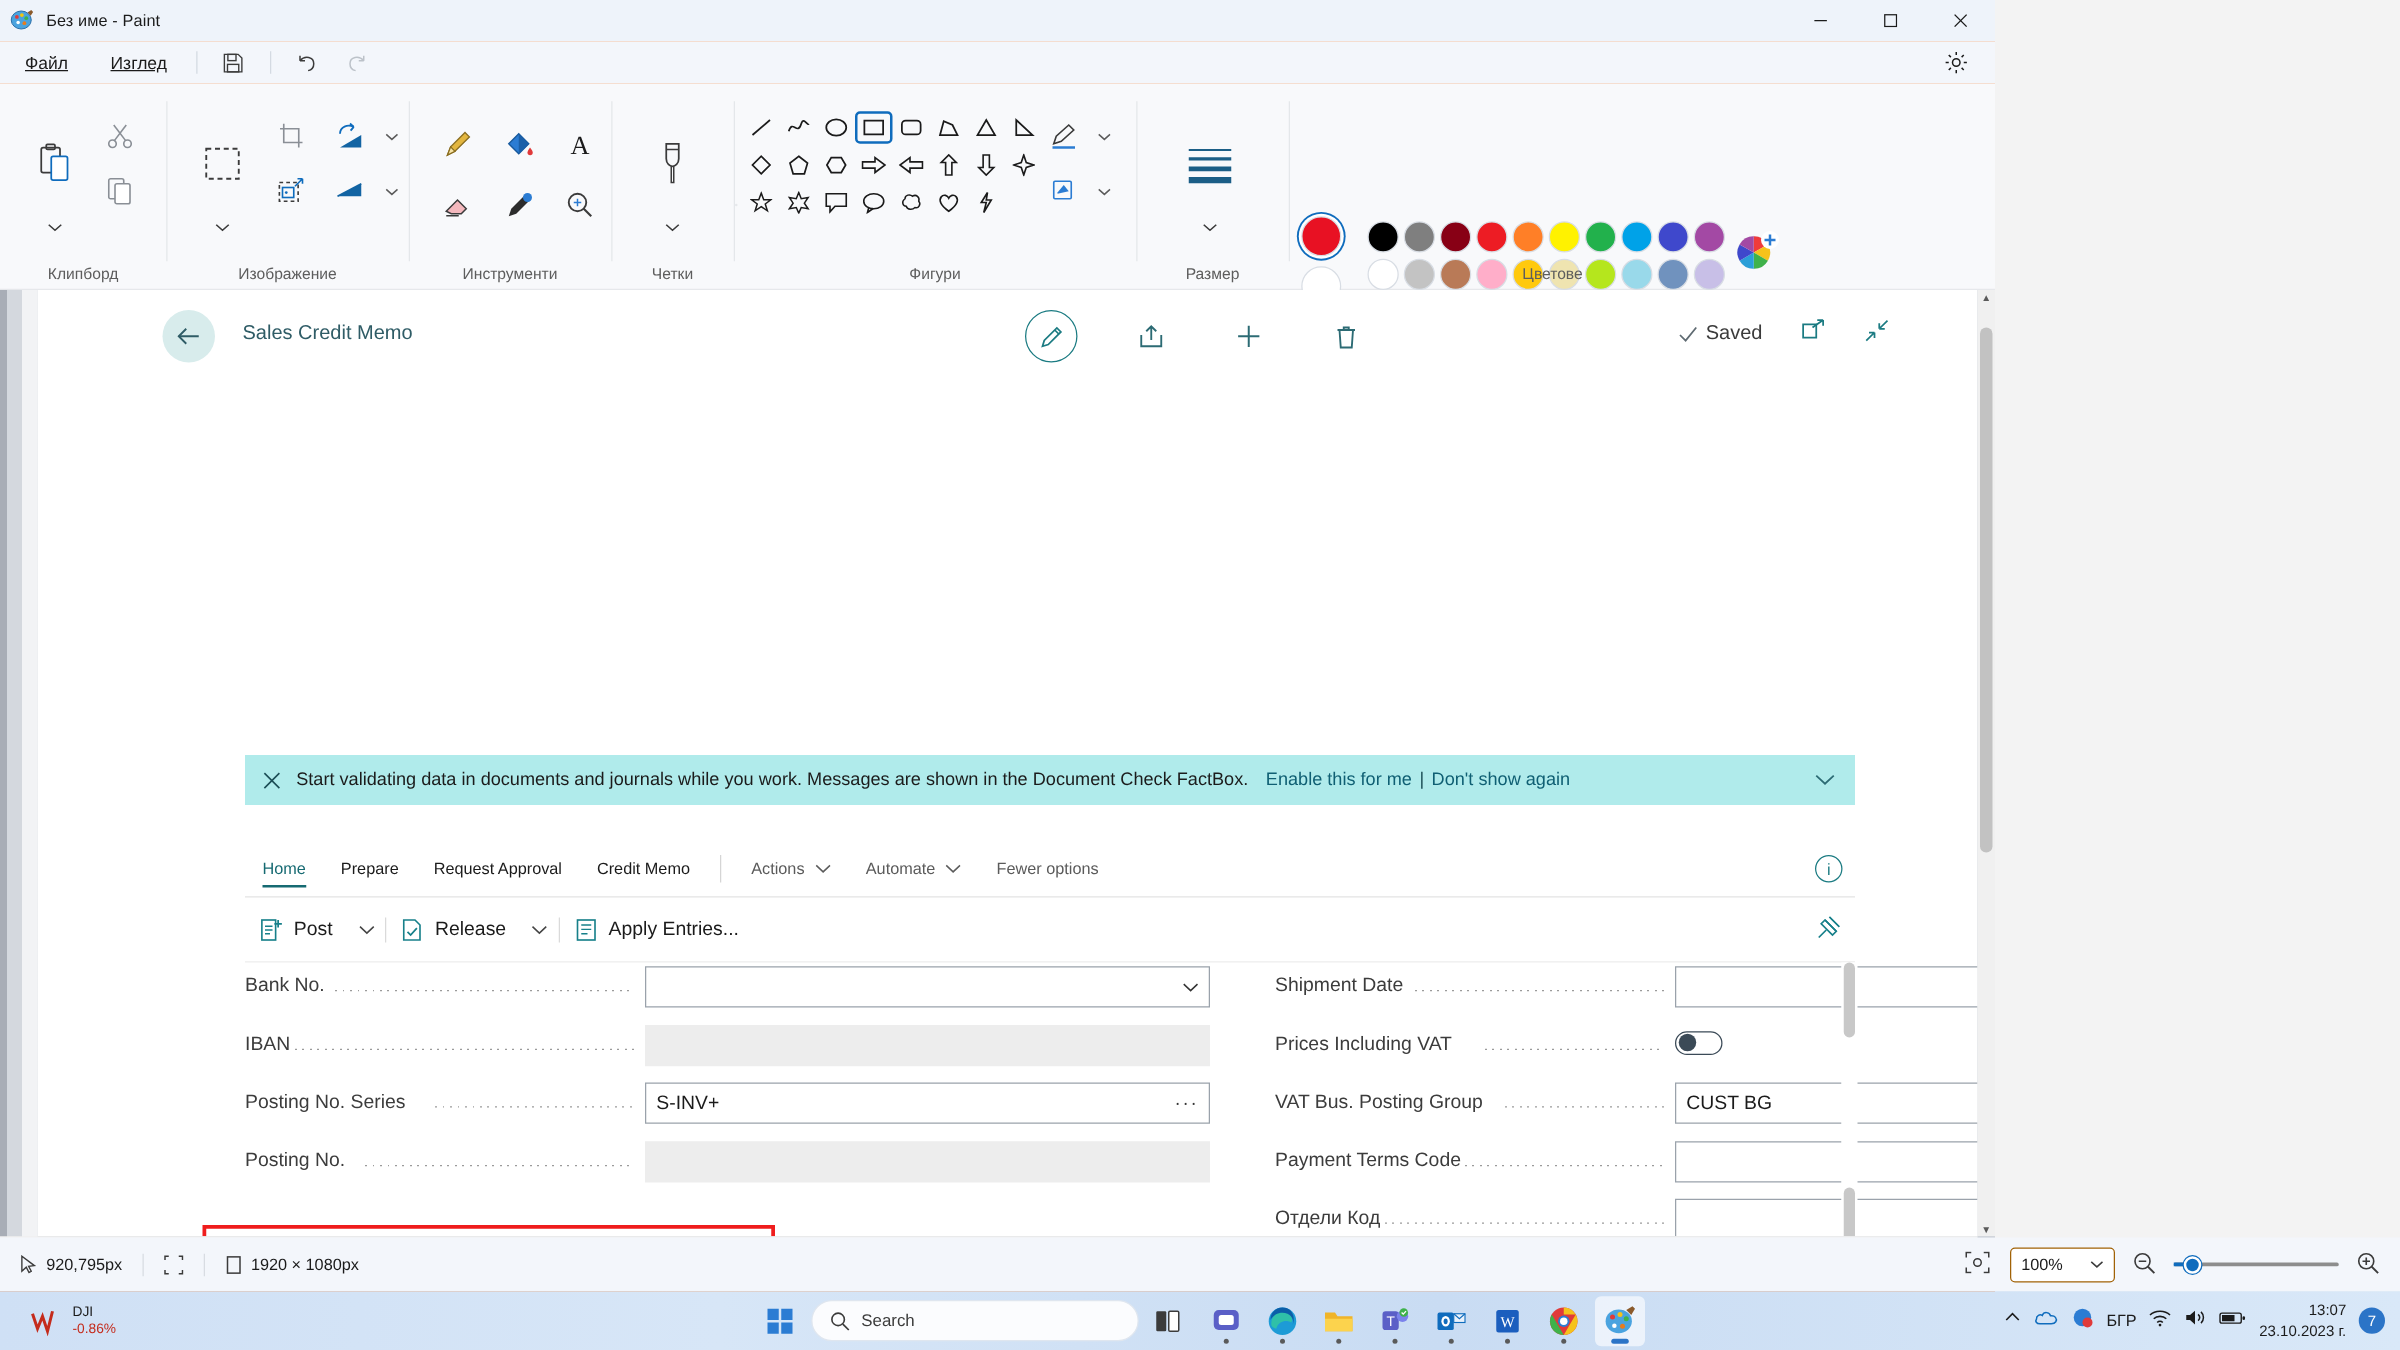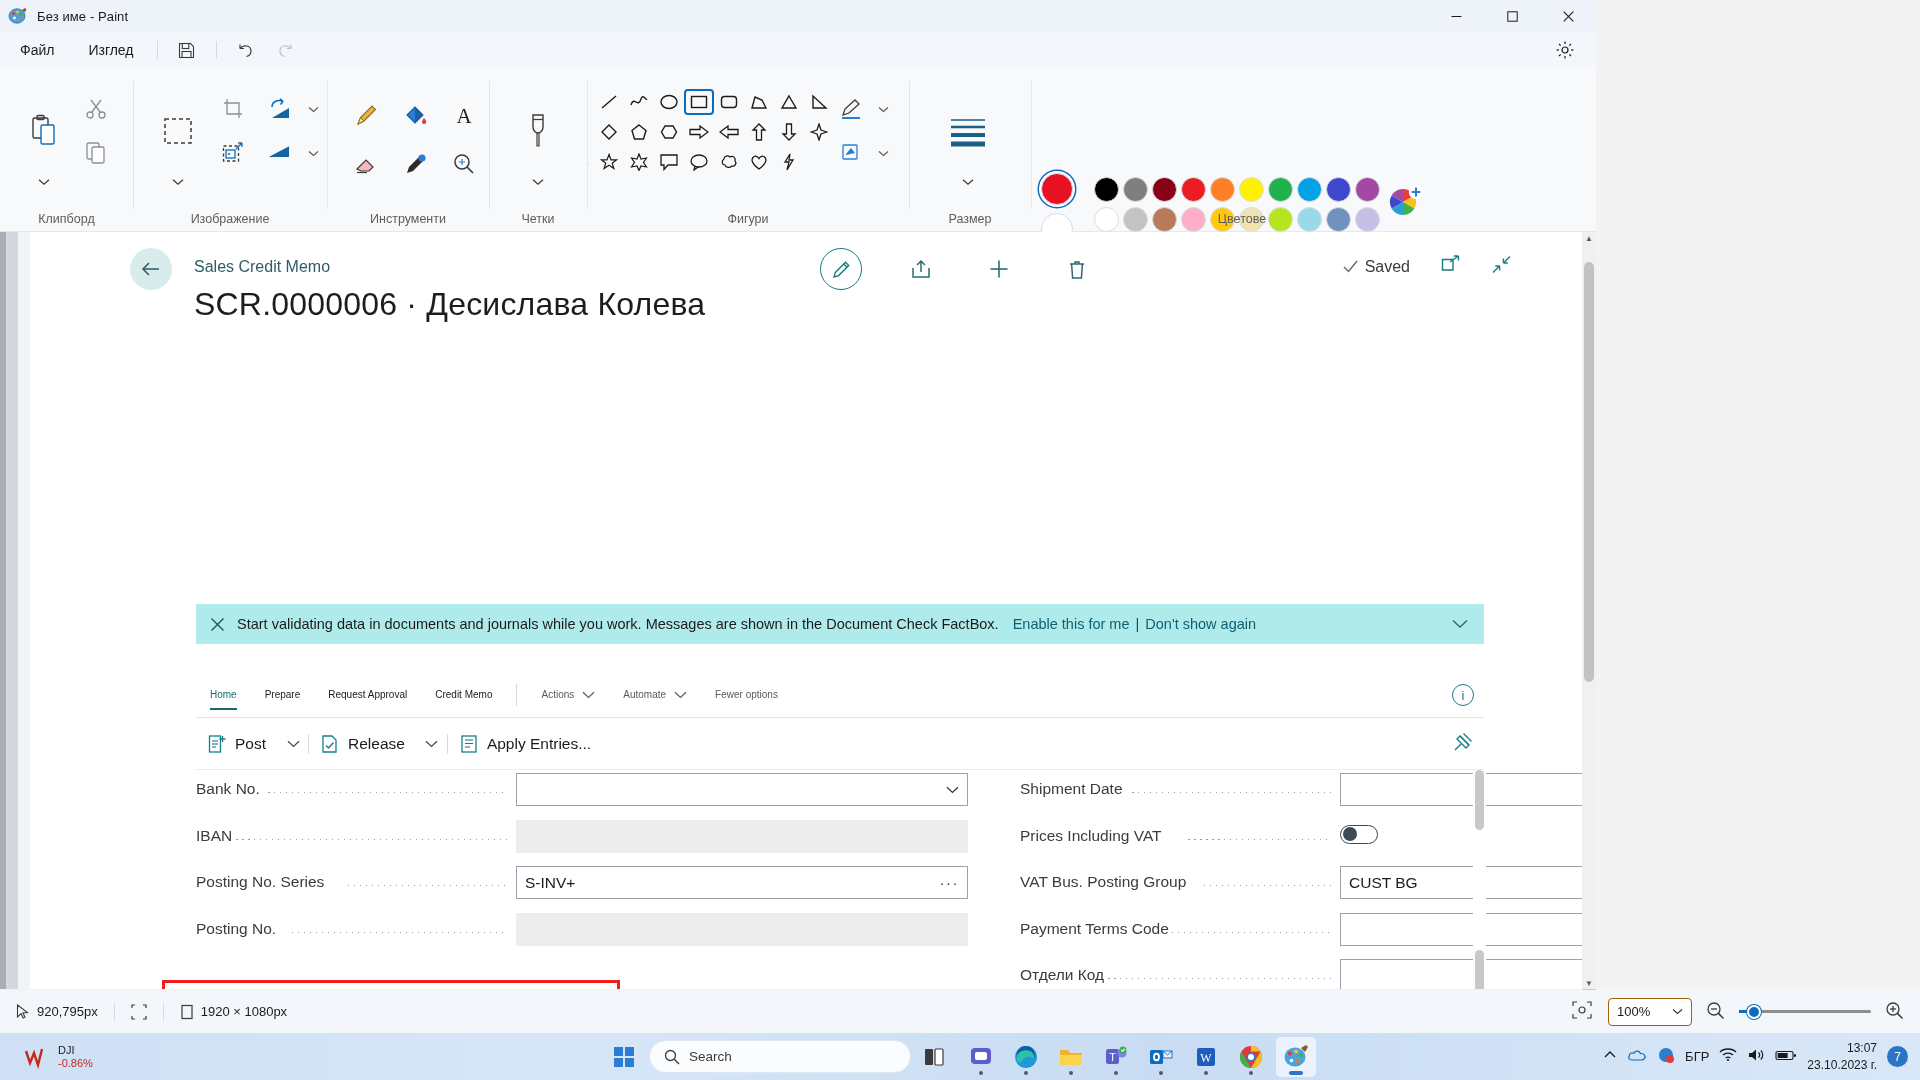--- a/index.html
+++ b/index.html
@@ -18,21 +18,21 @@
     position: relative;
   }
   .title-icon { width: 20px; height: 20px; margin-left: 8px; position: relative; }
   .title-text { font-size: 13px; color: #1b1b1b; margin-left: 9px; letter-spacing: .1px; }
   .win-controls { position: absolute; right: 0; top: 0; height: 33px; display: flex; }
   .win-btn { width: 56px; height: 33px; display: flex; align-items: center; justify-content: center;
              font-size: 12px; color: #1b1b1b; cursor: default; }
 
   
   .menurow { height: 34px; background: #f3f6fb; display: flex; align-items: center; position: relative; }
-  .menu-item { font-size: 14px; color: #1b1b1b; padding: 4px 14px; margin-left: 6px; border-radius: 4px; }
+  .menu-item { font-size: 14px; color: #1b1b1b; padding: 4px 14px; margin-left: 6px; border-radius: 4px; text-decoration: underline; }
   .mrow-sep { width: 1px; height: 18px; background: #d4dae2; margin: 0 9px; }
   .mrow-icon { width: 34px; height: 28px; display: flex; align-items: center; justify-content: center;
                border-radius: 4px; margin: 0 3px; }
   .settings-gear { position: absolute; right: 16px; top: 4px; width: 30px; height: 26px;
                    display: flex; align-items: center; justify-content: center; }
 
   
   .ribbon { height: 165px; background: #f8f9fb; position: relative; border-bottom: 1px solid #e6e8eb; }
   .rgroup { position: absolute; top: 0; height: 165px; }
   .rgroup-label { position: absolute; bottom: 6px; width: 100%; text-align: center;
@@ -80,21 +80,21 @@
   .saved { display: flex; align-items: center; gap: 6px; font-size: 16px; color: #3b3b3b; }
 
   .notify { position: absolute; left: 166px; right: 98px; top: 372px; height: 40px;
             background: #b0ebeb; display: flex; align-items: center; padding: 0 14px; }
   .notify-text { font-size: 14.5px; color: #1b1b1b; margin-left: 12px; }
   .notify-link { font-size: 14.5px; color: #0f5f73; margin-left: 14px; }
   .notify-chevron { position: absolute; right: 16px; font-size: 13px; color: #2c6b74; }
 
   .bc-tabs { position: absolute; left: 166px; right: 98px; top: 440px; height: 46px;
              border-bottom: 1px solid #e4e4e4; display: flex; align-items: center; gap: 0; }
-  .bc-tab { font-size: 10px; color: #1b1b1b; padding: 0 14px; height: 46px;
+  .bc-tab { font-size: 13px; color: #1b1b1b; padding: 0 14px; height: 46px;
             display: flex; align-items: center; position: relative; }
   .bc-tab.active { color: #166a72; }
   .bc-tab.active::after { content: ""; position: absolute; left: 14px; right: 14px;
                           bottom: 8px; height: 2px; background: #166a72; }
   .bc-tab.muted { color: #5b5b5b; }
   .tab-sep { width: 1px; height: 22px; background: #d5d5d5; margin: 0 10px; }
   .info-circle { position: absolute; right: 10px; top: 12px; width: 22px; height: 22px;
                  border: 1.4px solid #1b7b82; border-radius: 50%;
                  display: flex; align-items: center; justify-content: center;
                  font-size: 13px; color: #1b7b82; }
@@ -627,21 +627,20 @@
     <div class="bc">
 
       <div class="bc-header">
         <div class="back-circle">
           <svg width="22" height="22" viewBox="0 0 22 22">
             <line x1="3" y1="11" x2="19" y2="11" stroke="#2f5c66" stroke-width="1.5"></line>
             <path d="M9 5 L3 11 L9 17" fill="none" stroke="#2f5c66" stroke-width="1.5"></path>
           </svg>
         </div>
         <div class="bc-breadcrumb">Sales Credit Memo</div>
-        <div class="bc-title">SCR.0000006 · Десислава Колева</div>
 
         <div class="hdr-action outlined" style="left:730px">
           <svg width="21" height="21" viewBox="0 0 21 21">
             <path d="M3 18 L4.4 13.4 L14.5 3.3 L17.7 6.5 L7.6 16.6 Z" fill="none" stroke="#1b7b82" stroke-width="1.4"></path>
             <line x1="12.8" y1="5" x2="16" y2="8.2" stroke="#1b7b82" stroke-width="1.4"></line>
           </svg>
         </div>
         <div class="hdr-action" style="left:810px">
           <svg width="22" height="22" viewBox="0 0 22 22">
             <path d="M3 10 V19 H19 V10" fill="none" stroke="#2c6b74" stroke-width="1.5"></path>

